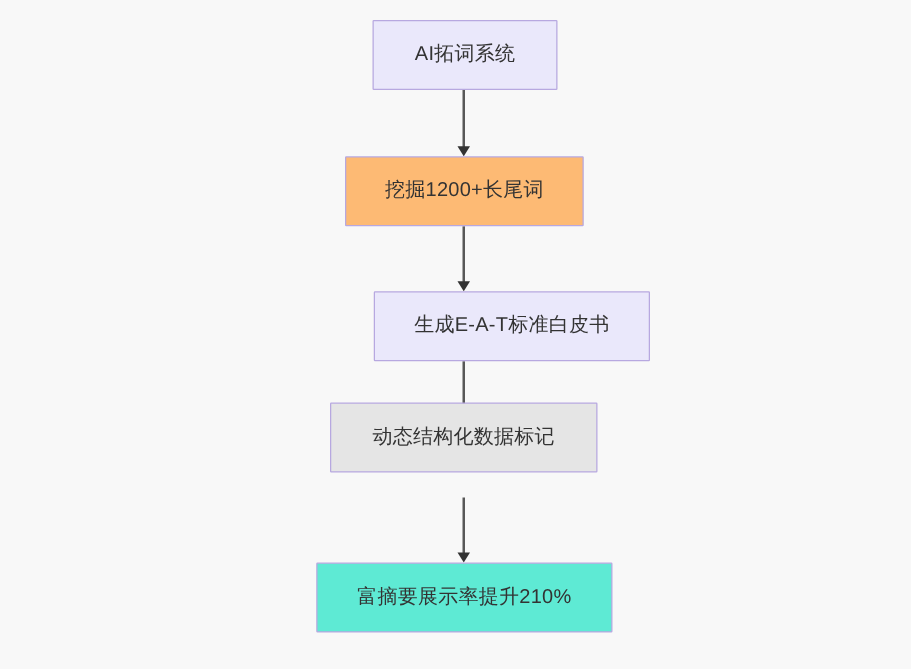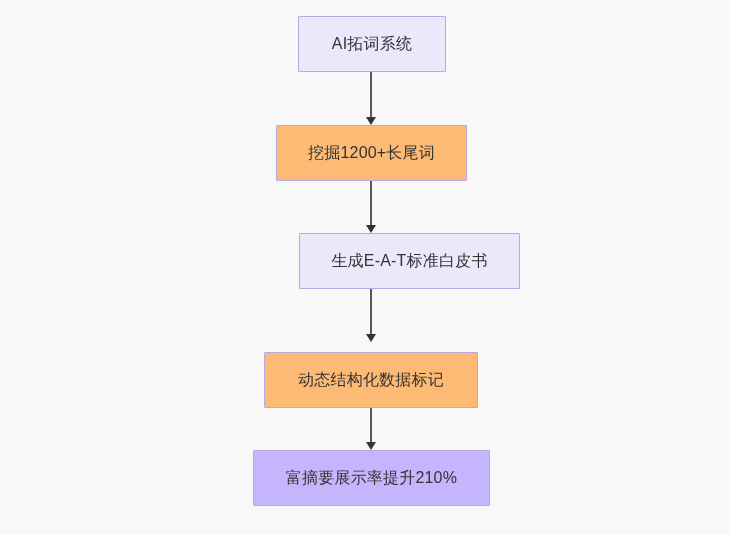--- a/index.html
+++ b/index.html
@@ -82,20 +82,20 @@
 
   <div class="flow-node" style="left: 298px; top: 16px; width: 148px; height: 56px; background: rgb(234, 232, 251); border-color: rgb(183, 168, 224); color: rgb(51, 51, 51);">
     <span class="node-label">AI拓词系统</span>
   </div>
   <div class="flow-node" style="left: 276px; top: 125px; width: 191px; height: 56px; background: #fdba74; border-color: rgb(183, 168, 224); color: rgb(51, 51, 51);">
     <span class="node-label">挖掘1200+长尾词</span>
   </div>
   <div class="flow-node" style="left: 261px; top: 233px; width: 221px; height: 56px; background: rgb(234, 232, 251); border-color: rgb(183, 168, 224); color: rgb(51, 51, 51); margin-left: 38px;">
     <span class="node-label">生成E-A-T标准白皮书</span>
   </div>
-  <div class="flow-node" style="left: 264px; top: 352px; width: 214px; height: 56px; background: #fdba74; border-color: rgb(183, 168, 224); color: rgb(51, 51, 51);">
+  <div class="flow-node" style="left: 264px; top: 322px; width: 214px; height: 56px; background: #e5e5e5; border-color: rgb(183, 168, 224); color: rgb(51, 51, 51);">
     <span class="node-label">动态结构化数据标记</span>
   </div>
-  <div class="flow-node" style="left: 253px; top: 450px; width: 237px; height: 56px; background: #c4b5fd; border-color: rgb(183, 168, 224); color: rgb(51, 51, 51);">
+  <div class="flow-node" style="left: 253px; top: 450px; width: 237px; height: 56px; background: #5eead4; border-color: rgb(183, 168, 224); color: rgb(51, 51, 51);">
     <span class="node-label">富摘要展示率提升210%</span>
   </div>
 
 </div>
 
 </body></html>

